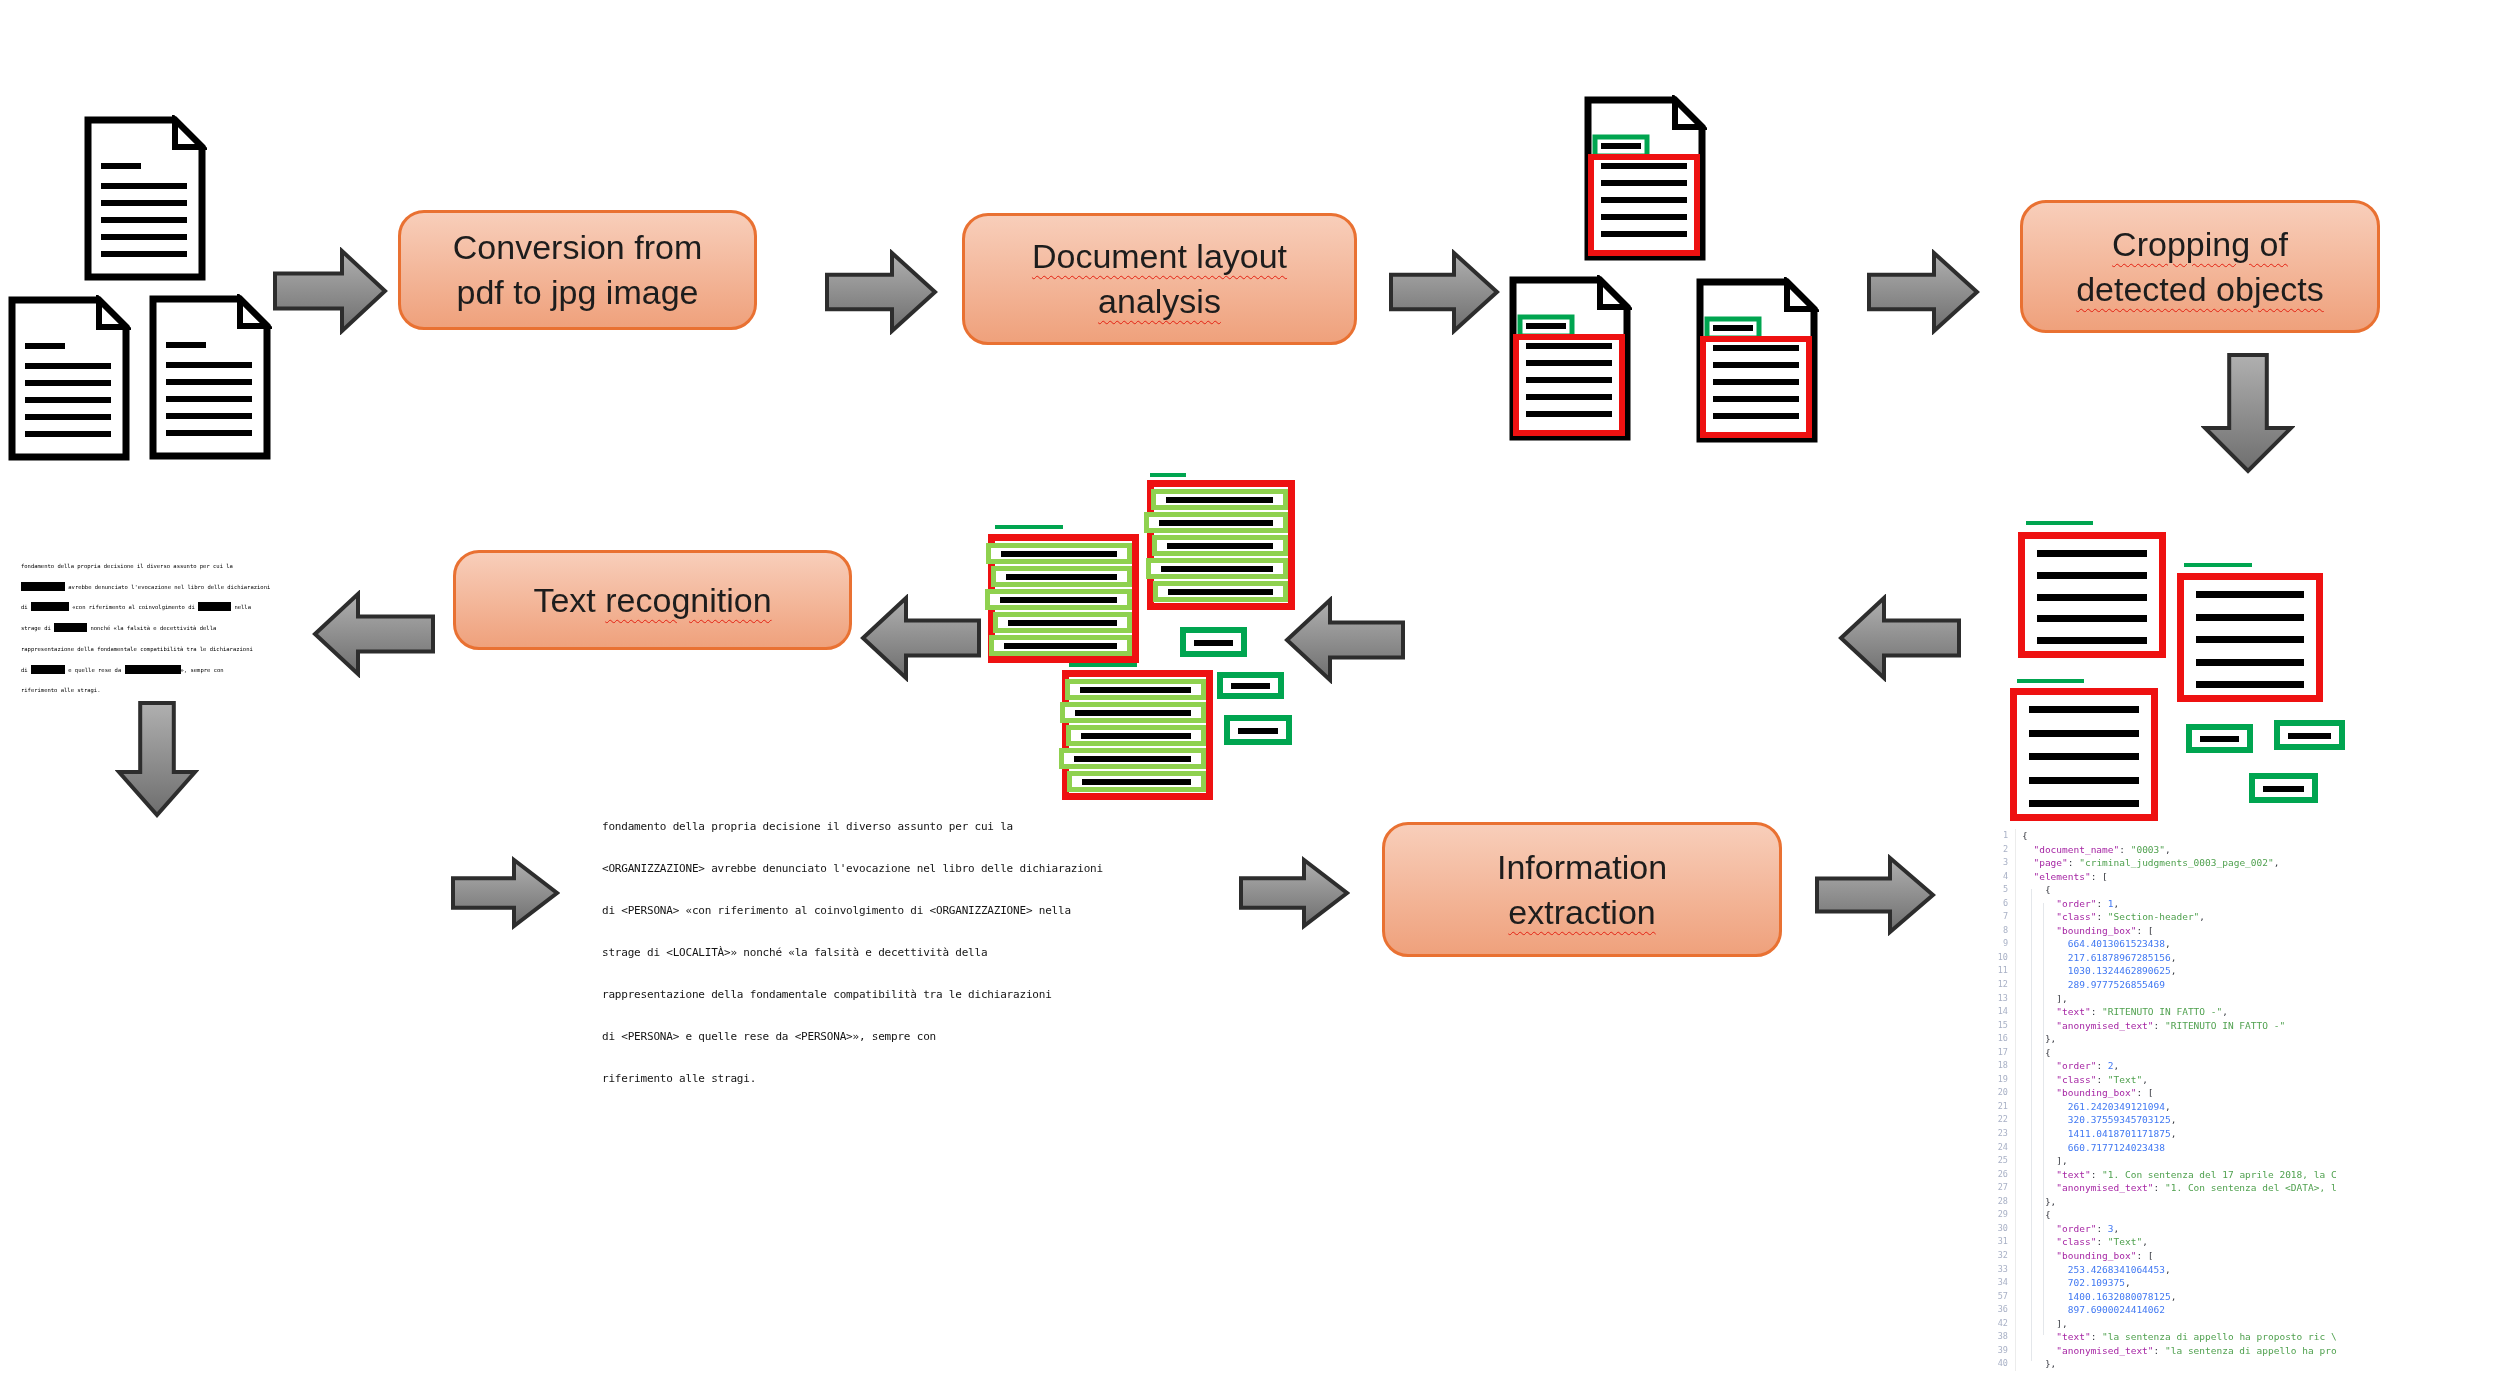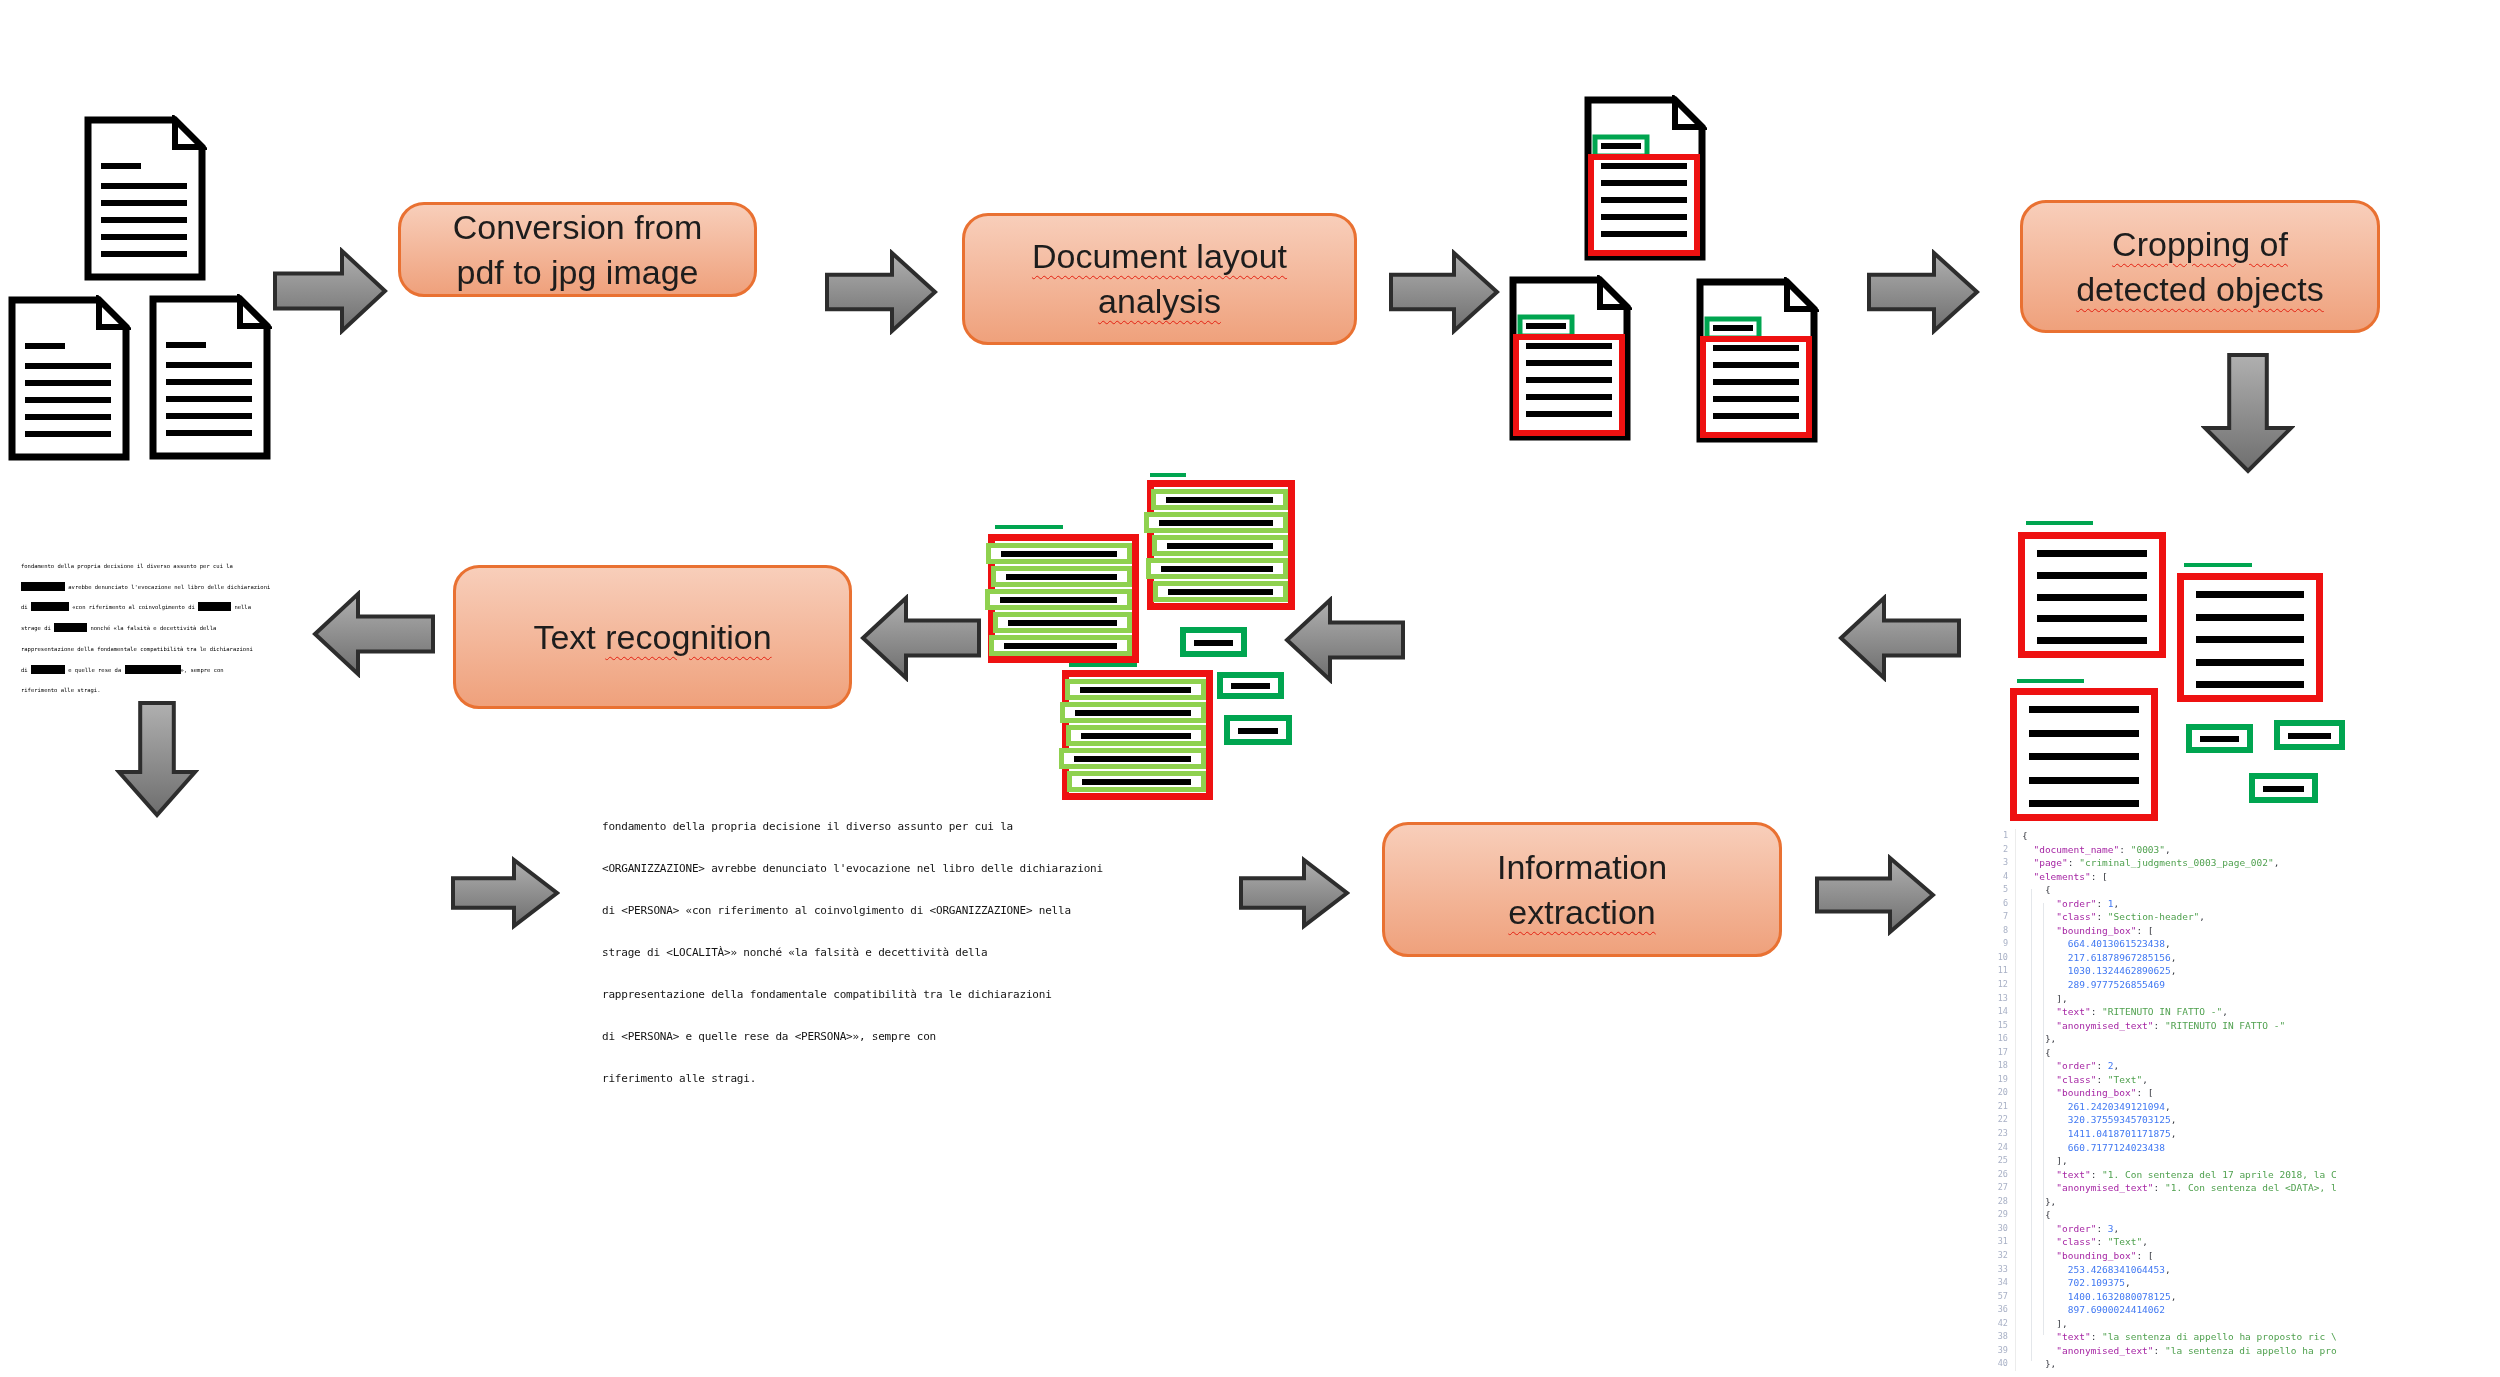--- a/index.html
+++ b/index.html
@@ -260,33 +260,33 @@
         <div class="tbar" style="left:8px;top:6.5px;width:39px;height:6px"></div>
       </div>
       <div class="crop-green" style="left:1217px;top:672px;width:67px;height:27px">
         <div class="tbar" style="left:8px;top:5.0px;width:39px;height:6px"></div>
       </div>
       <div class="crop-green" style="left:1224px;top:715px;width:68px;height:30px">
         <div class="tbar" style="left:8px;top:6.5px;width:40px;height:6px"></div>
       </div>
     </div>
 
-  <div class="stage-box" style="left:398px;top:202px;width:359px;height:95px">
+  <div class="stage-box" style="left:398px;top:210px;width:359px;height:120px">
       <div class="stage-line"><span>Conversion from</span></div>
       <div class="stage-line"><span>pdf to jpg image</span></div>
     </div>
   <div class="stage-box" style="left:962px;top:213px;width:395px;height:132px">
       <div class="stage-line"><span class="sq">Document layout</span></div>
       <div class="stage-line"><span class="sq">analysis</span></div>
     </div>
   <div class="stage-box" style="left:2020px;top:200px;width:360px;height:133px">
       <div class="stage-line"><span class="sq">Cropping of</span></div>
       <div class="stage-line"><span class="sq">detected objects</span></div>
     </div>
-  <div class="stage-box" style="left:453px;top:565px;width:399px;height:144px">
+  <div class="stage-box" style="left:453px;top:550px;width:399px;height:100px">
       <div class="stage-line"><span>Text </span><span class="sq">recognition</span></div>
     </div>
   <div class="stage-box" style="left:1382px;top:822px;width:400px;height:135px">
       <div class="stage-line"><span>Information</span></div>
       <div class="stage-line"><span class="sq">extraction</span></div>
     </div>
 
   <div id="redacted-text">
       <div><span>fondamento della propria decisione il diverso assunto per cui la</span></div>
       <div><span class="rbar" style="width: 44px;"></span><span> avrebbe denunciato l'evocazione nel libro delle dichiarazioni</span></div>

